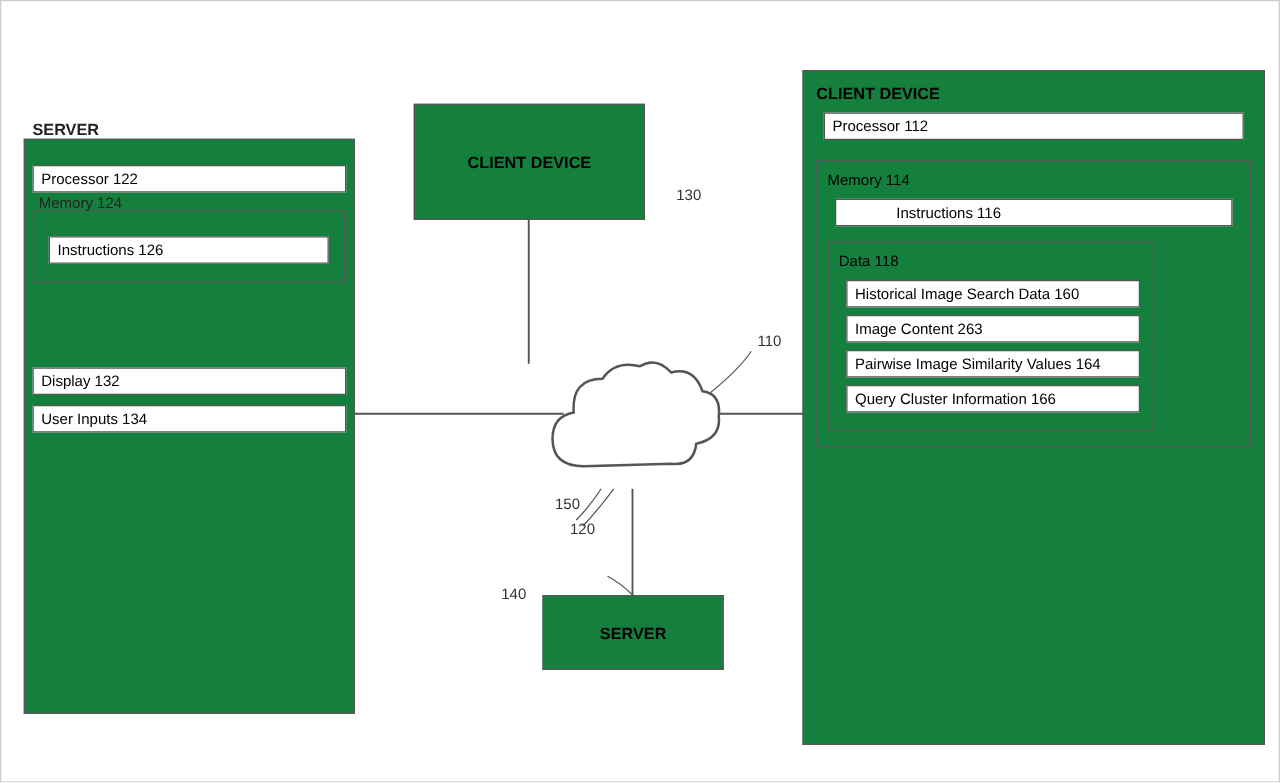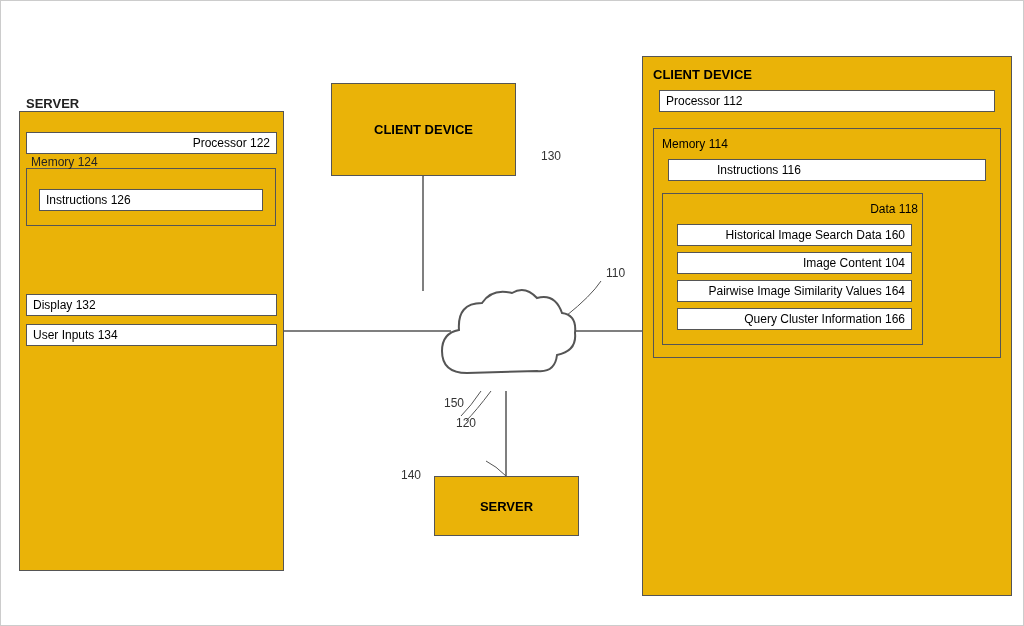--- a/index.html
+++ b/index.html
@@ -15,21 +15,21 @@
     .diagram-container {
       width: 1024px;
       height: 626px;
       position: relative;
       background: #fff;
       border: 1px solid #ccc;
     }
     .box {
       position: absolute;
       border: 1.5px solid #555;
-      background: #eab308;
+      background: #15803d;
     }
     .box-label {
       position: absolute;
       font-size: 12px;
       color: #222;
     }
     .inner-box {
       border: 1.5px solid #555;
       background: #fff;
       padding: 3px 6px;
@@ -78,21 +78,21 @@
 
   <div class="ref-num" style="left:540px; top:148px;">130</div>
   <div class="ref-num" style="left:605px; top:265px;">110</div>
   <div class="ref-num" style="left:455px; top:415px;">120</div>
   <div class="ref-num" style="left:443px; top:395px;">150</div>
   <div class="ref-num" style="left:400px; top:467px;">140</div>
 
   <div class="box" style="left:18px; top:110px; width:265px; height:460px;">
     <div class="box-label" style="top:-16px; left:6px; font-weight:bold; font-size:13px;">SERVER</div>
 
-    <div class="inner-box" style="margin-top:20px;text-align:right;">
+    <div class="inner-box" style="margin-top:20px;">
       <span>Processor 122</span>
     </div>
 
     <div class="box" style="position:relative; left:6px; top:10px; width:250px; padding:8px 6px 10px 6px; margin-bottom:10px;">
       <div class="box-label" style="top:-14px; left:4px; font-size:12px;">Memory 124</div>
       <div class="inner-box" style="margin-top:12px;">
         <span>Instructions 126</span>
       </div>
     </div>
 
@@ -134,29 +134,29 @@
       <span>Processor 112</span>
     </div>
 
     <div class="box" style="position:relative; left:0; top:0; width:348px; padding:8px 8px 12px 8px; margin-bottom:12px;">
       <div style="font-size:12px; margin-bottom:8px;">Memory 114</div>
 
       <div class="inner-box" style="margin-bottom:12px;padding-left:48px;">
         <span>Instructions 116</span>
       </div>
 
-      <div class="box" style="position:relative; left:0; top:0; width:261px; padding:8px 4px 10px 8px;text-align:right;">
+      <div class="box" style="position:relative; left:0; top:0; width:261px; padding:8px 4px 10px 8px;">
         <div style="font-size:12px; margin-bottom:8px;">Data 118</div>
 
         <div class="inner-box" style="margin-bottom:6px;">
           <span>Historical Image Search Data 160</span>
         </div>
 
         <div class="inner-box" style="margin-bottom:6px;">
-          <span>Image Content 104</span>
+          <span>Image Content 263</span>
         </div>
 
         <div class="inner-box" style="margin-bottom:6px;">
           <span>Pairwise Image Similarity Values 164</span>
         </div>
 
         <div class="inner-box">
           <span>Query Cluster Information 166</span>
         </div>
       </div>

